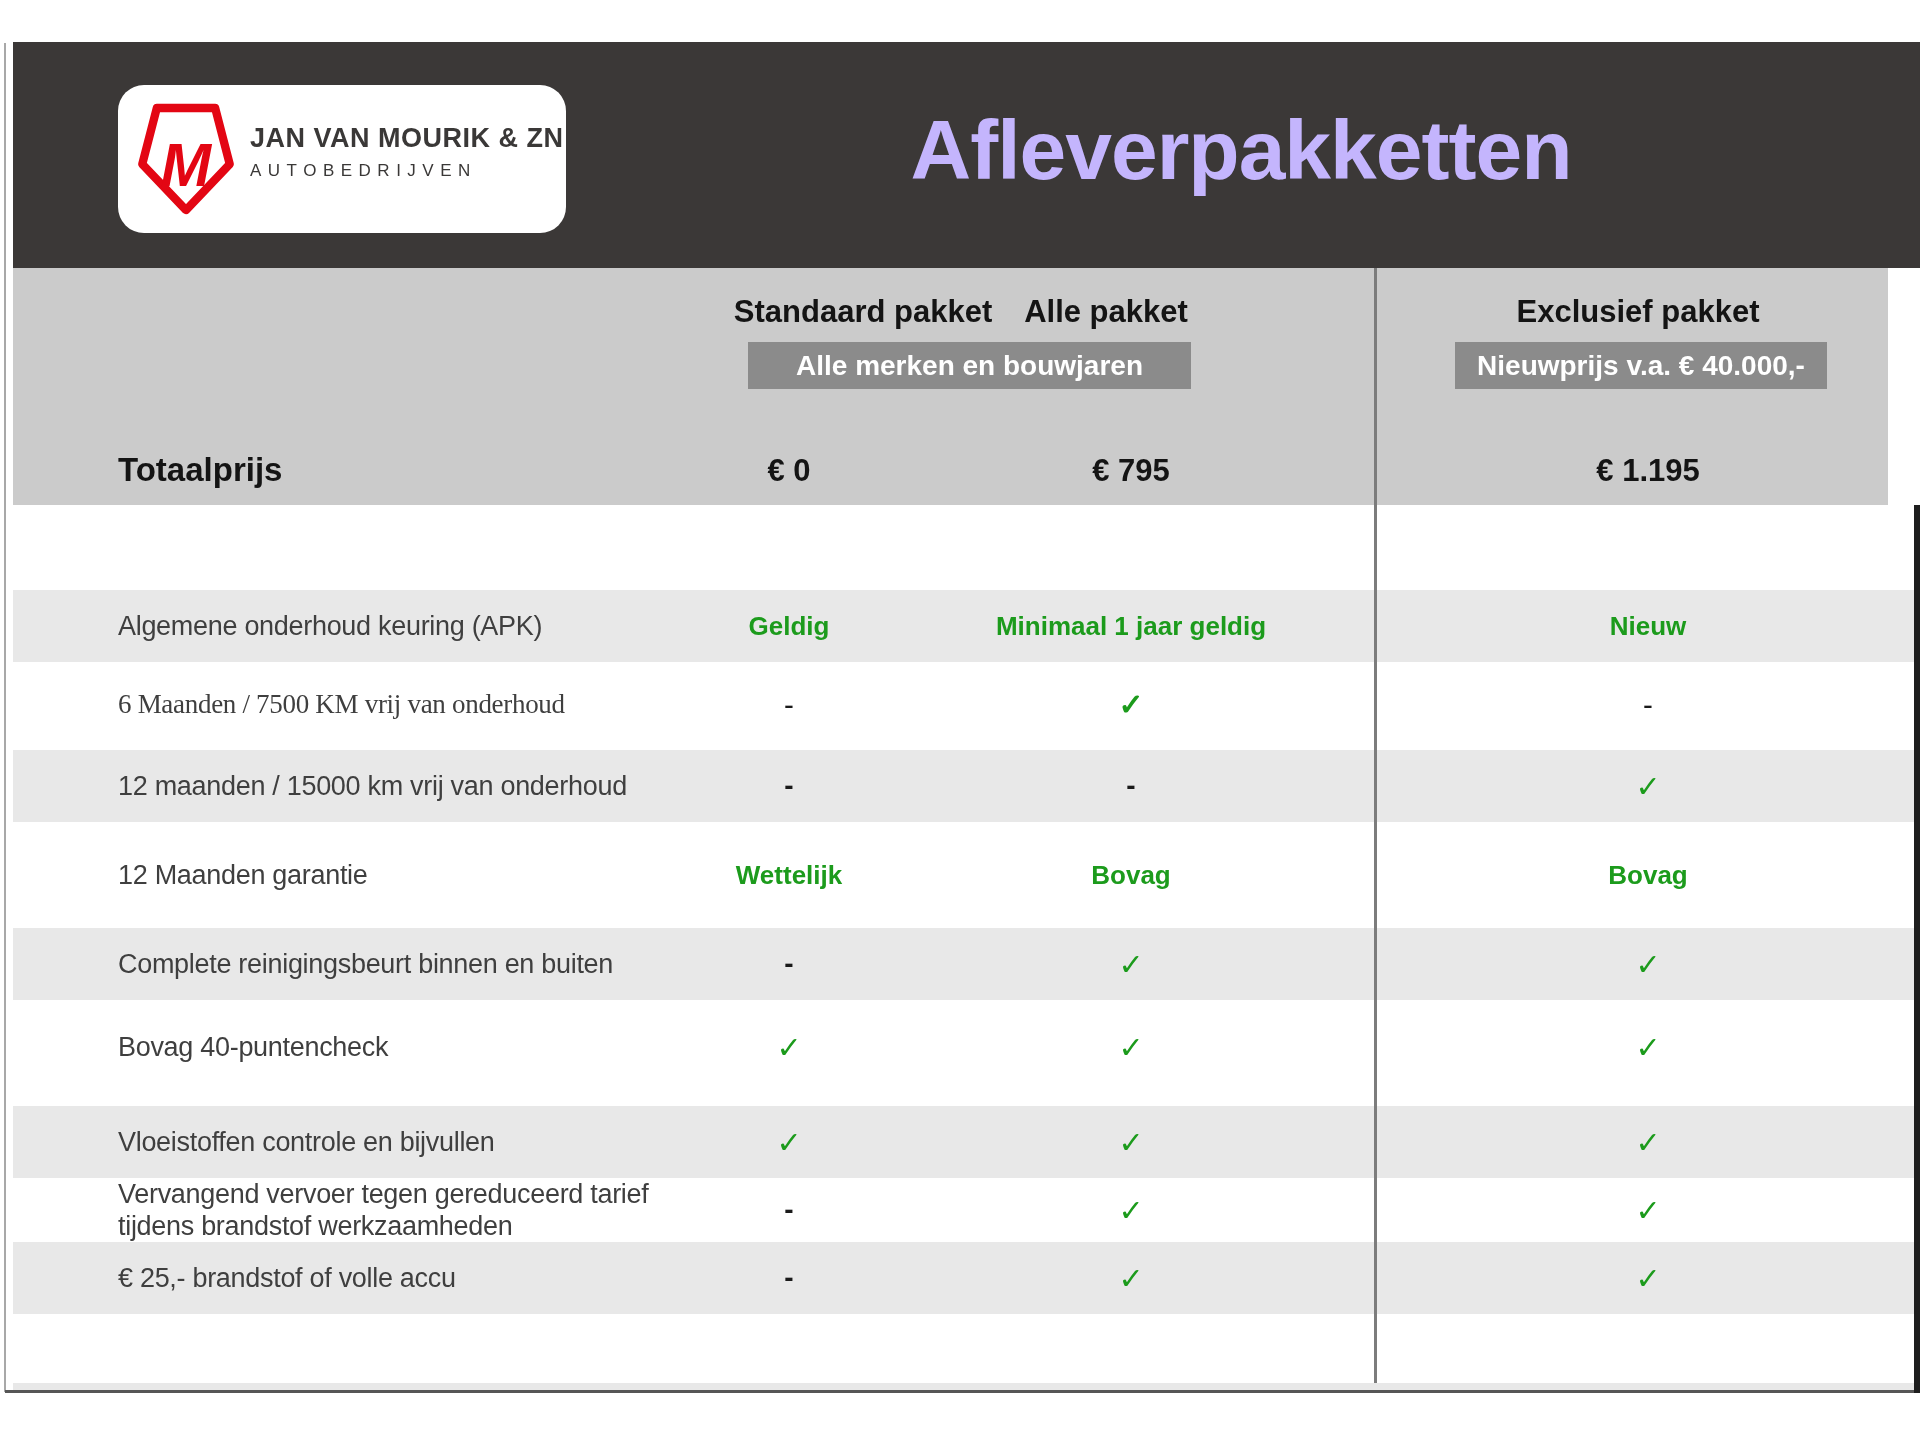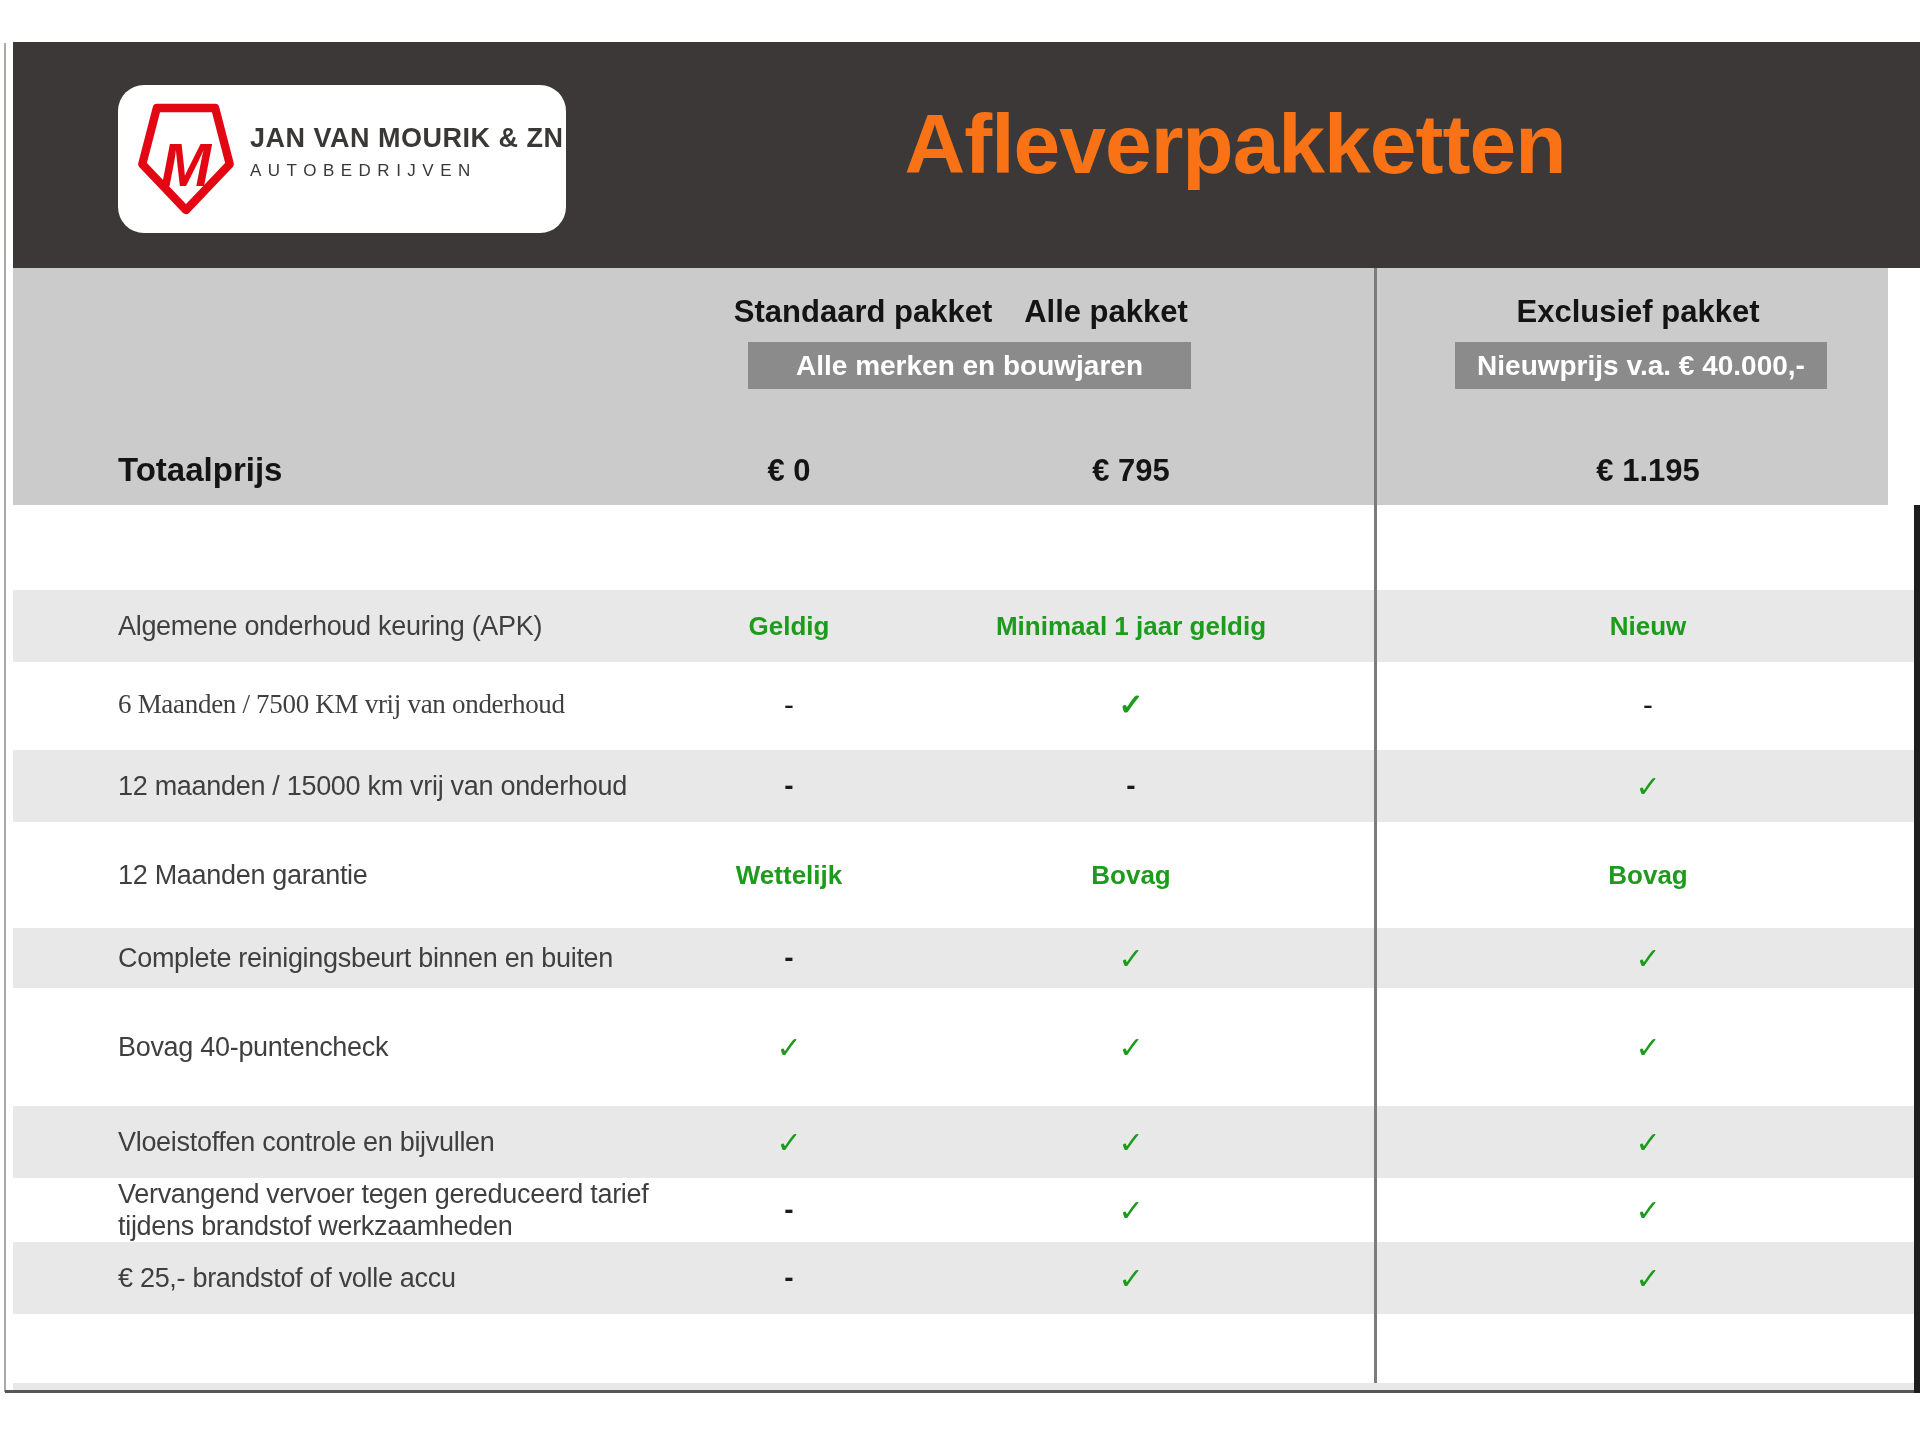--- a/index.html
+++ b/index.html
@@ -16,21 +16,21 @@
 
   
   .dark-header{position:absolute;left:13px;top:42px;width:1907px;height:226px;background:#3b3837;}
   .logo-card{position:absolute;left:105px;top:43px;width:448px;height:148px;background:#ffffff;border-radius:26px;}
   .shield{position:absolute;left:18px;top:16px;width:100px;height:116px;}
   .brand-text{position:absolute;left:132px;top:38px;}
   .brand-name{font-size:27px;font-weight:bold;color:#3a3837;letter-spacing:0.5px;white-space:nowrap;}
   .brand-sub{font-size:17px;color:#3a3837;letter-spacing:6.5px;margin-top:7px;white-space:nowrap;}
   .title{
     position:absolute;left:1220px;top:52px;transform:translateX(-50%);
-    margin:2px;font-size:84px;font-weight:bold;color:#f97316;letter-spacing:-1px;white-space:nowrap;
+    margin:8px;font-size:84px;font-weight:bold;color:#c4b5fd;letter-spacing:-1px;white-space:nowrap;
   }
 
   
   .band{position:absolute;left:13px;top:268px;width:1875px;height:237px;background:#cbcbcb;}
   .col-h{position:absolute;top:26px;transform:translateX(-50%);font-size:31px;font-weight:bold;color:#141414;white-space:nowrap;}
   .col-h.h1{left:850px;}
   .col-h.h2{left:1093px;}
   .col-h.h3{left:1625px;}
   .badge{
     position:absolute;top:74px;height:47px;background:#8b8b8b;color:#ffffff;
@@ -111,21 +111,21 @@
         <span class="cell c1"><span class="dash">-</span></span>
         <span class="cell c2"><span class="dash">-</span></span>
         <span class="cell c3"><span class="check">✓</span></span>
       </div>
       <div class="row white" style="top: 822px; height: 106px;">
         <span class="row-label">12 Maanden  garantie</span>
         <span class="cell c1"><span class="green-text">Wettelijk</span></span>
         <span class="cell c2"><span class="green-text">Bovag</span></span>
         <span class="cell c3"><span class="green-text">Bovag</span></span>
       </div>
-      <div class="row gray" style="top: 928px; height: 60px;">
+      <div class="row gray" style="top: 928px; height: 72px;">
         <span class="row-label">Complete reinigingsbeurt binnen en buiten</span>
         <span class="cell c1"><span class="dash">-</span></span>
         <span class="cell c2"><span class="check">✓</span></span>
         <span class="cell c3"><span class="check">✓</span></span>
       </div>
       <div class="row white" style="top: 1000px; height: 94px;">
         <span class="row-label">Bovag 40-puntencheck</span>
         <span class="cell c1"><span class="check">✓</span></span>
         <span class="cell c2"><span class="check">✓</span></span>
         <span class="cell c3"><span class="check">✓</span></span>

